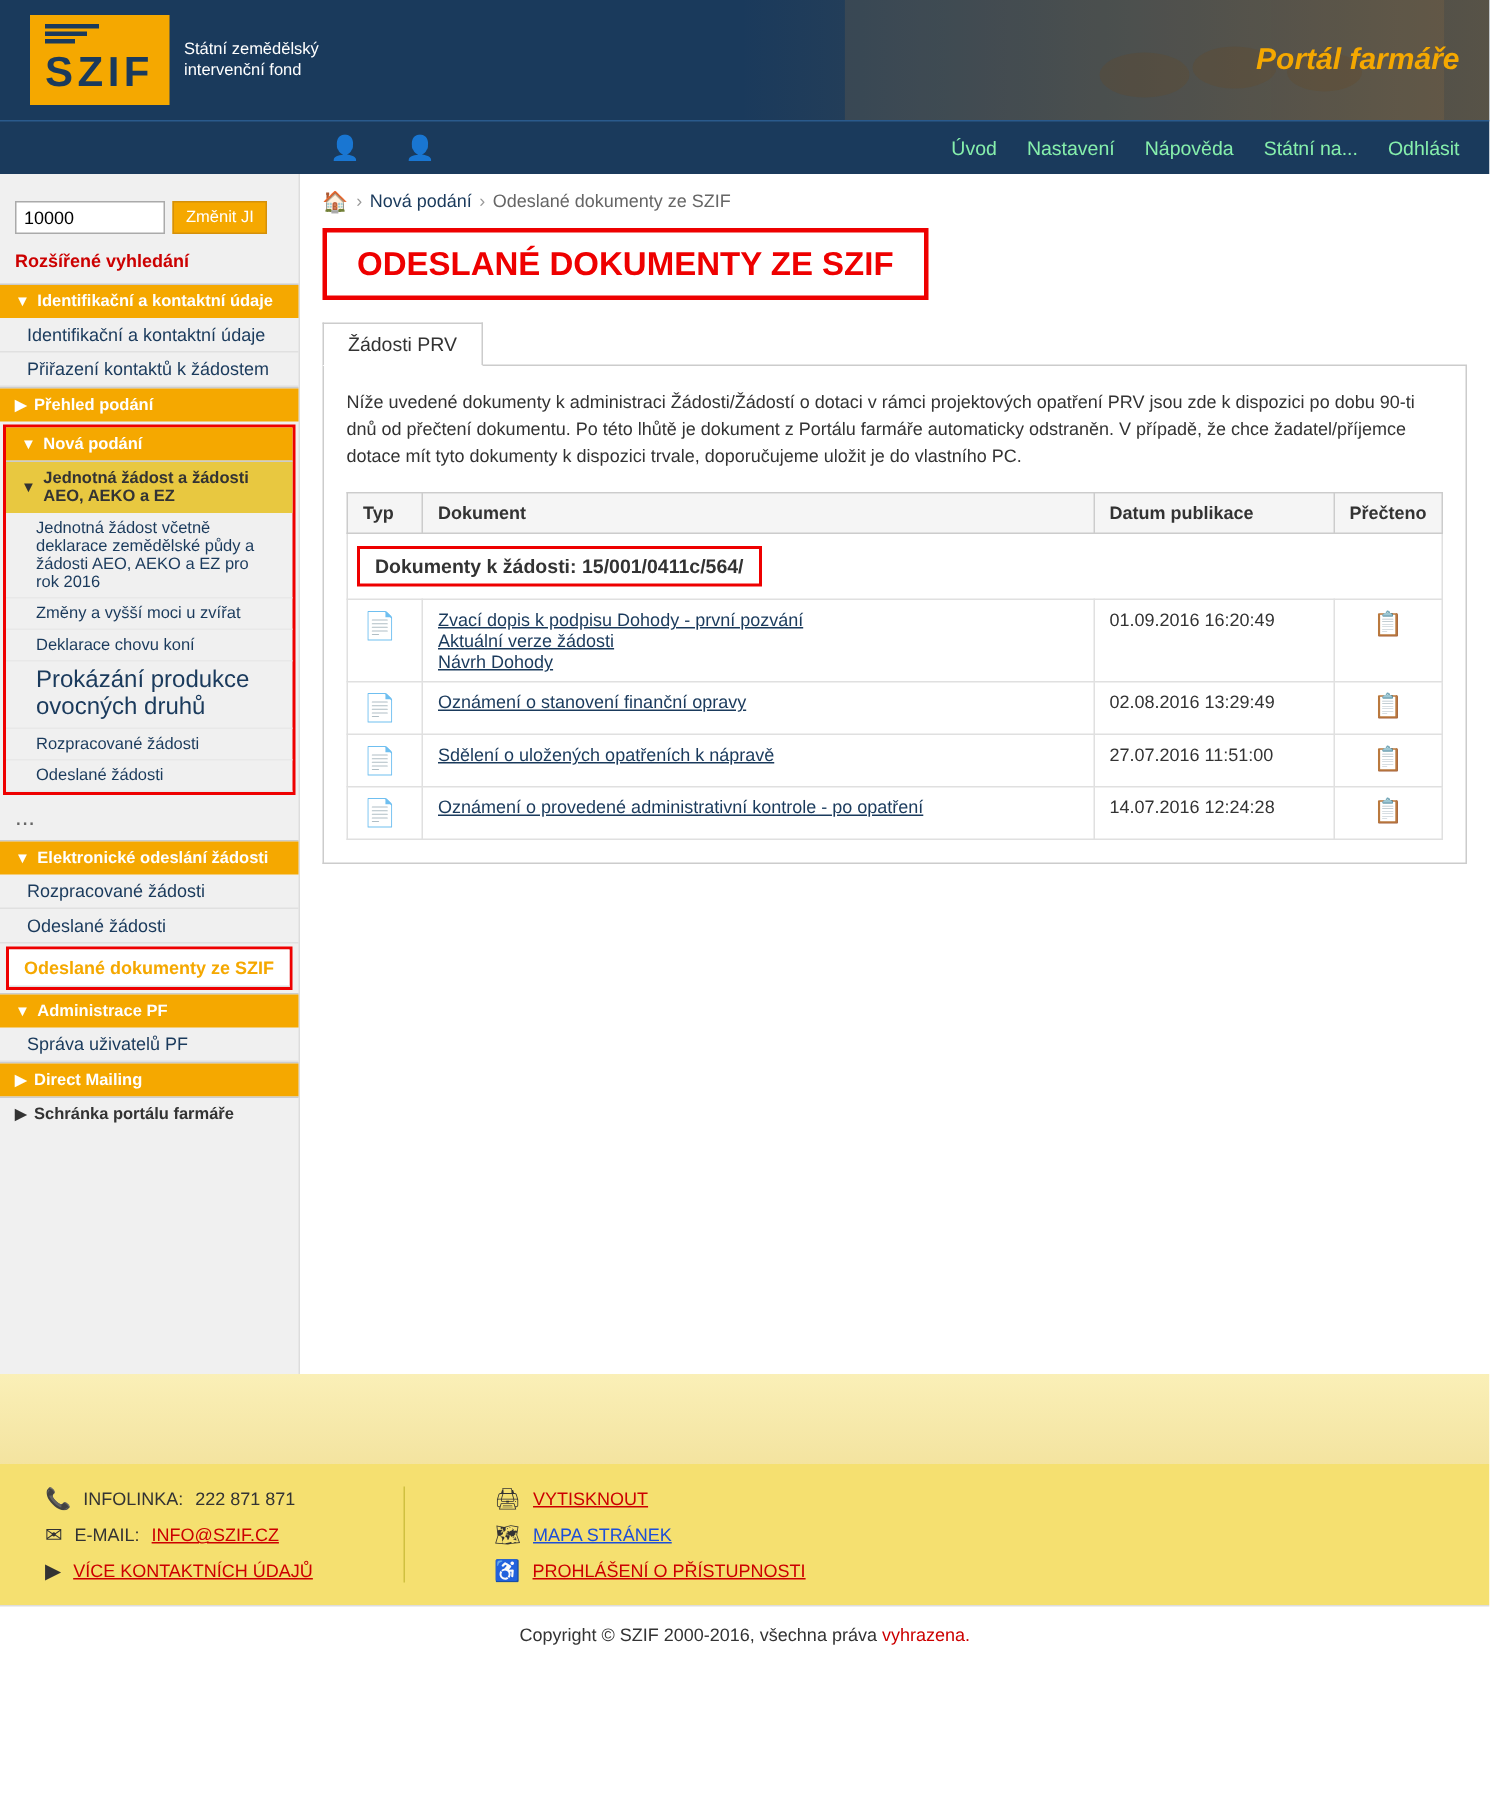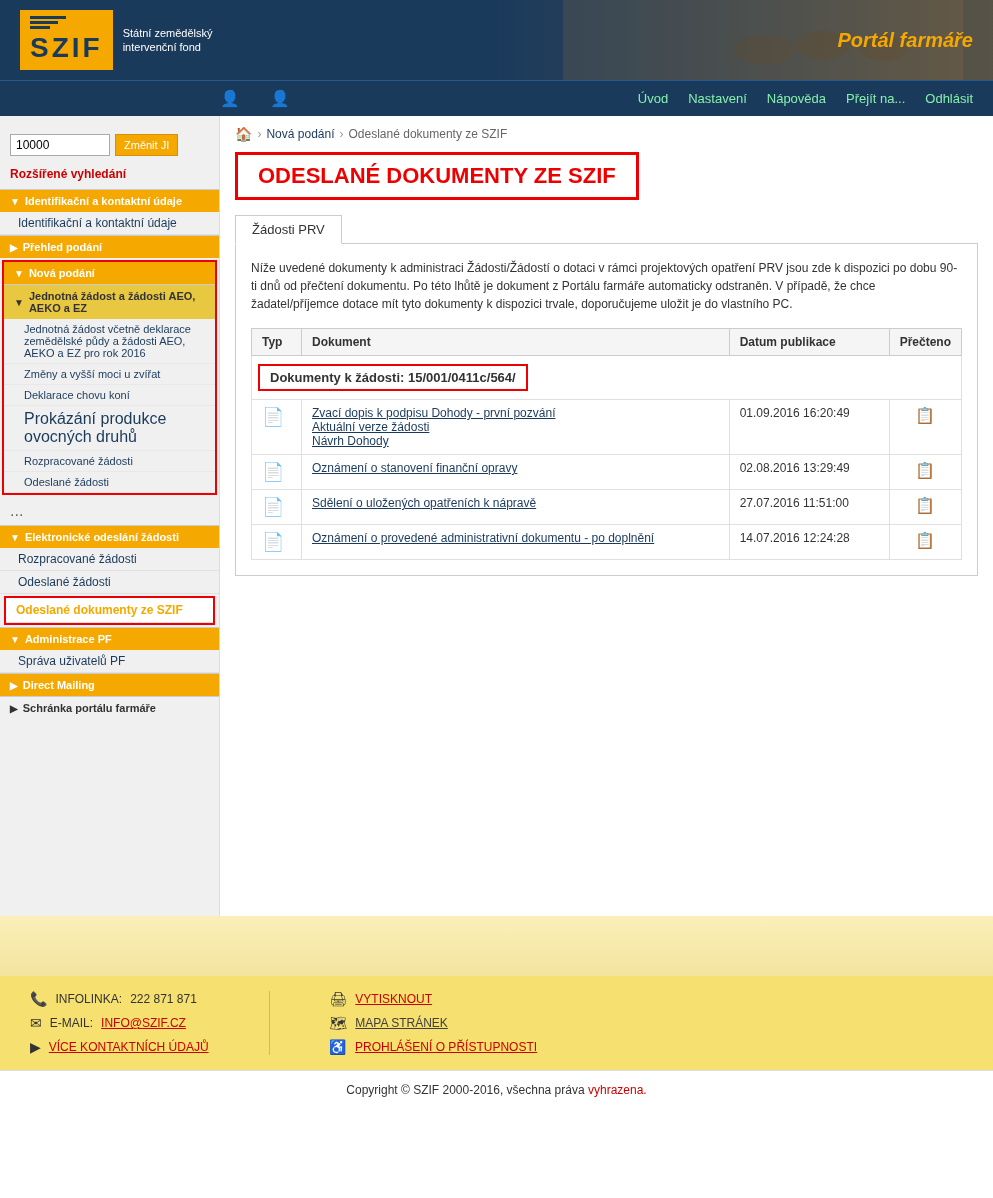--- a/index.html
+++ b/index.html
@@ -21,21 +21,21 @@
     
     .navbar { background: #1a3a5c; height: 36px; display: flex; align-items: center; justify-content: flex-end; padding: 0 20px; gap: 20px; border-top: 1px solid #2a5a8c; }
     .navbar-icons { display: flex; gap: 30px; margin-right: auto; margin-left: 200px; }
     .navbar-icon { color: #ccc; font-size: 16px; cursor: pointer; }
     .navbar-link { color: #86efac; text-decoration: none; font-size: 13px; cursor: pointer; }
 
     
     .main-layout { display: flex; min-height: 800px; }
 
     
-    .sidebar { width: 220px; background: #f0f0f0; border-right: 1px solid #ddd; padding: 10px 0; flex-shrink: 0; }
+    .sidebar { width: 200px; background: #f0f0f0; border-right: 1px solid #ddd; padding: 10px 0; flex-shrink: 0; }
     .sidebar-search { padding: 8px 10px; display: flex; gap: 5px; }
     .sidebar-search input { width: 110px; border: 1px solid #aaa; padding: 3px 5px; font-size: 12px; }
     .sidebar-search button { background: #f5a800; border: 1px solid #d4900a; color: #fff; padding: 3px 8px; font-size: 12px; cursor: pointer; }
     .sidebar-advanced { padding: 2px 10px 8px; }
     .sidebar-advanced a { color: #c00; font-size: 12px; text-decoration: none; font-weight: bold; }
     .sidebar-section { border-top: 1px solid #ccc; }
     .sidebar-section-title { background: #f5a800; color: #fff; padding: 5px 10px; font-size: 12px; font-weight: bold; cursor: pointer; display: flex; align-items: center; gap: 5px; }
     .sidebar-item { padding: 4px 10px 4px 18px; font-size: 12px; color: #1a3a5c; cursor: pointer; display: block; text-decoration: none; border-bottom: 1px solid #e0e0e0; }
     .sidebar-subsection-title { background: #e8c840; color: #333; padding: 5px 10px; font-size: 12px; font-weight: bold; cursor: pointer; display: flex; align-items: center; gap: 5px; border-top: 1px solid #ccc; }
     .sidebar-sub-item { padding: 4px 10px 4px 22px; font-size: 12px; color: #1a3a5c; cursor: pointer; display: block; text-decoration: none; border-bottom: 1px solid #e8e8e8; }
@@ -115,41 +115,42 @@
 </div>
 
 <div class="navbar">
   <div class="navbar-icons">
     <span class="navbar-icon">👤</span>
     <span class="navbar-icon">👤</span>
   </div>
   <a class="navbar-link">Úvod</a>
   <a class="navbar-link">Nastavení</a>
   <a class="navbar-link">Nápověda</a>
-  <a class="navbar-link">Přejít na...</a>
+  <a class="navbar-link">Státní na...</a>
   <a class="navbar-link">Odhlásit</a>
 </div>
 
 <div class="main-layout">
 
   <div class="sidebar">
     <div class="sidebar-search">
       <input type="text" value="10000" style="width: 100px; border: 1px solid rgb(170, 170, 170); padding: 3px 5px; font-size: 12px;">
       <button style="background:#f5a800;border:1px solid #d4900a;color:#fff;padding:3px 8px;font-size:11px;cursor:pointer;">Změnit JI</button>
     </div>
     <div class="sidebar-advanced">
       <a href="#" style="color:#c00;font-size:12px;font-weight:bold;text-decoration:none;">Rozšířené vyhledání</a>
     </div>
 
     <div class="sidebar-section">
       <div class="sidebar-section-title">
         <span style="font-size:10px;">▼</span>
         <span style="font-size:11px;">Identifikační a kontaktní údaje</span>
       </div>
       <a class="sidebar-item">Identifikační a kontaktní údaje</a>
+      <a class="sidebar-item">Přiřazení kontaktů k žádostem</a>
     </div>
 
     <div class="sidebar-section">
       <div class="sidebar-section-title">
         <span style="font-size:10px;">▶</span>
         <span style="font-size:11px;">Přehled podání</span>
       </div>
     </div>
 
     <div style="border:2px solid #e00;margin:2px;">
@@ -293,21 +294,21 @@
             <td class="col-read" style="text-align:center;">
               <span style="font-size:16px;">📋</span>
             </td>
           </tr>
 
           <tr>
             <td class="col-typ">
               <span style="color:#e00;font-size:18px;">📄</span>
             </td>
             <td class="col-doc">
-              <a class="doc-link">Oznámení o provedené administrativní dokumentu - po doplnění</a>
+              <a class="doc-link">Oznámení o provedené administrativní kontrole - po opatření</a>
             </td>
             <td class="col-date">
               <span class="date-text"><span>14.07.2016</span> <span>12:24:28</span></span>
             </td>
             <td class="col-read" style="text-align:center;">
               <span style="font-size:16px;">📋</span>
             </td>
           </tr>
         </tbody>
       </table>
@@ -336,21 +337,21 @@
     </div>
   </div>
   <div class="footer-divider"></div>
   <div class="footer-col">
     <div class="footer-item">
       <span style="font-size:14px;">🖨</span>
       <a href="#" style="color:#c00;text-decoration:underline;">VYTISKNOUT</a>
     </div>
     <div class="footer-item">
       <span style="font-size:14px;">🗺</span>
-      <a href="#" style="color:#404040;">MAPA STRÁNEK</a>
+      <a href="#" style="color:#1d4ed8;">MAPA STRÁNEK</a>
     </div>
     <div class="footer-item">
       <span style="font-size:14px;">♿</span>
       <a href="#" style="color:#c00;text-decoration:underline;">PROHLÁŠENÍ O PŘÍSTUPNOSTI</a>
     </div>
   </div>
 </div>
 
 <div class="footer-bottom">
   <span>Copyright © SZIF 2000-2016, všechna práva</span>

